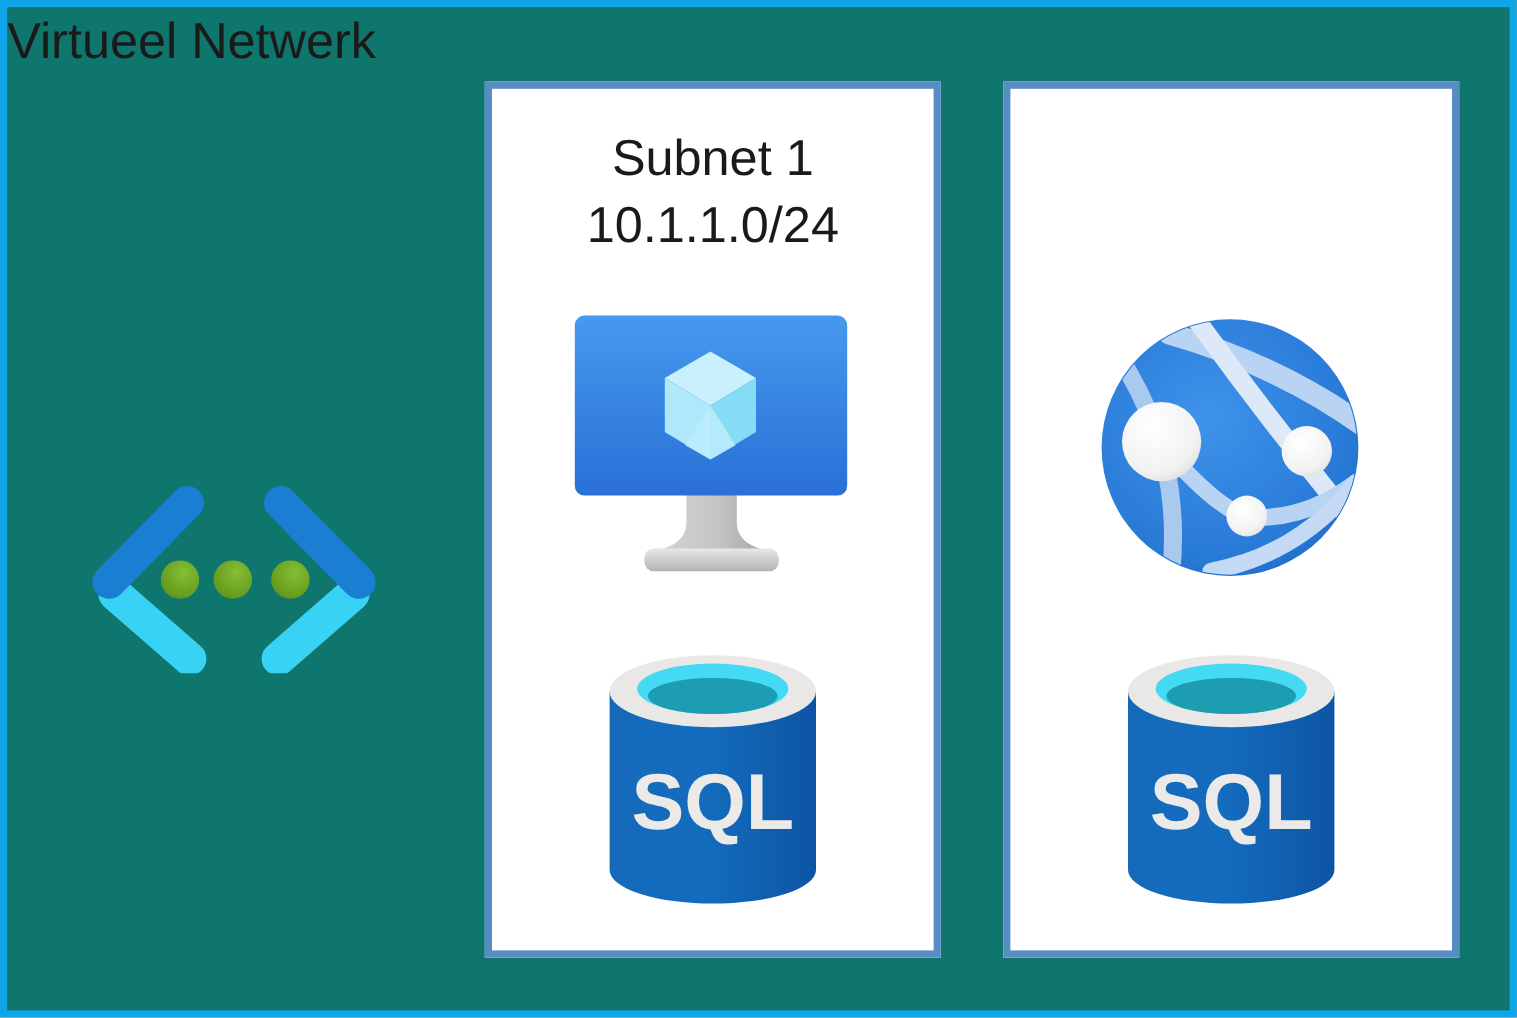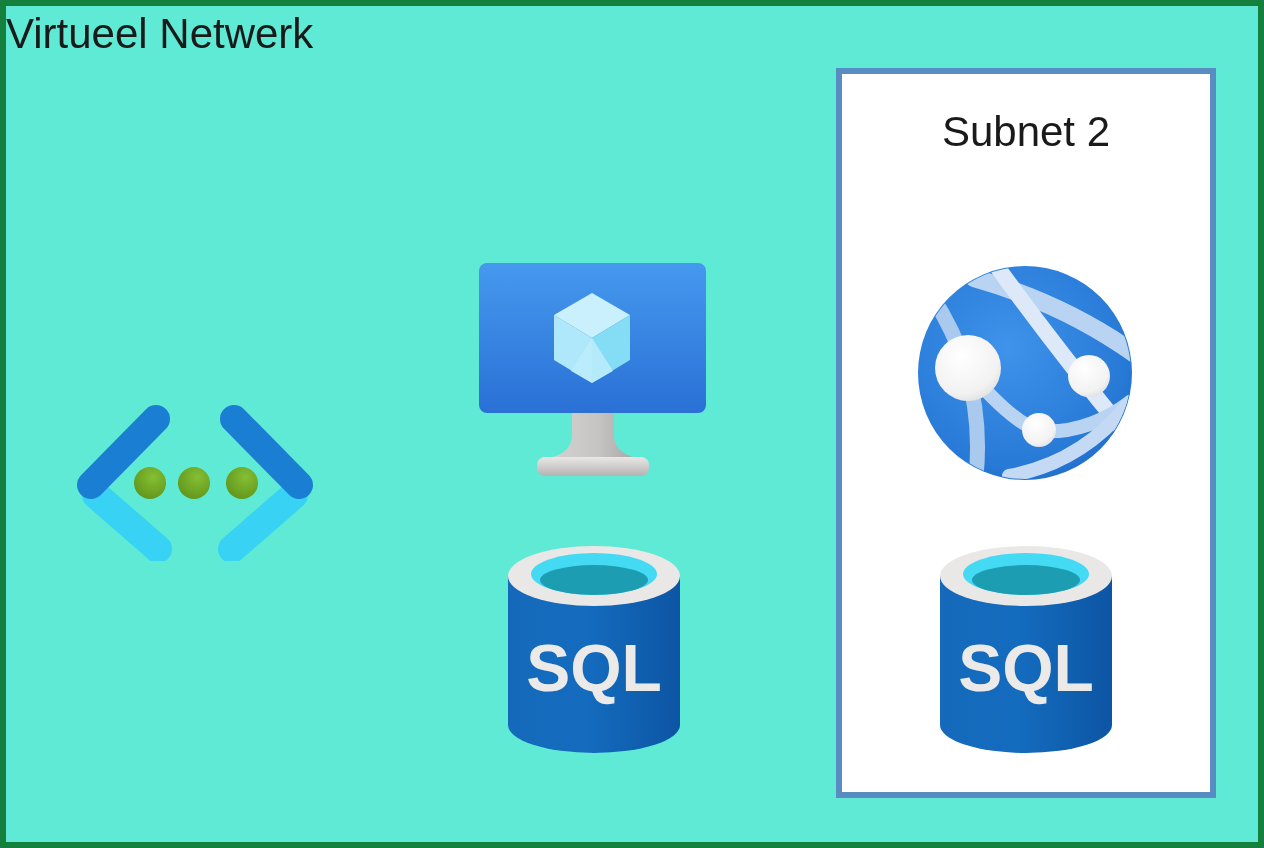--- a/index.html
+++ b/index.html
@@ -1,21 +1,21 @@
 <!DOCTYPE html>
 <html><head>
 <meta charset="utf-8">
 <style>
   html,body{margin:0;padding:0;background:#ffffff;}
   .canvas{
     position:relative;
     width:1264px;height:848px;
-    background:#5eead4;
+    background:#0f766e;
     box-sizing:border-box;
-    border:6px solid #15803d;
+    border:6px solid #0ea5e9;
     font-family:"Liberation Sans", sans-serif;
     overflow:hidden;
     text-decoration:underline;
   }
   .label-block{
     position:absolute;
     text-align:center;
     color:#1a1a1a;
     font-size:42px;
     line-height:1.34;
@@ -87,24 +87,29 @@
     <line x1="218" y1="94" x2="156" y2="148" stroke="#38d2f4" stroke-width="28" stroke-linecap="round"></line>
 
     <line x1="80" y1="18" x2="15" y2="84" stroke="#1a7ed3" stroke-width="28" stroke-linecap="round"></line>
     <line x1="158" y1="18" x2="223" y2="84" stroke="#1a7ed3" stroke-width="28" stroke-linecap="round"></line>
 
     <circle cx="74" cy="82" r="16" fill="url(#gDot)"></circle>
     <circle cx="118" cy="82" r="16" fill="url(#gDot)"></circle>
     <circle cx="166" cy="82" r="16" fill="url(#gDot)"></circle>
   </svg>
 
+  <div class="subnet-box box1">
+    <div class="label-block">
+      <div>Subnet 1</div>
+      <div>10.1.1.0/24</div>
+    </div>
+  </div>
 
   <div class="subnet-box box2">
     <div class="label-block">
-      <div>Subnet 2</div>
     </div>
   </div>
 
   <svg class="abs" style="left:460px;top:245px" width="250" height="230" viewBox="0 0 250 230">
 
     <path d="M 106 160 L 148 160 L 148 184 Q 148 199 164 205 Q 177 209 180 213 L 180 216 L 74 216 L 74 213 Q 77 209 90 205 Q 106 199 106 184 Z" fill="url(#gStand)"></path>
     <rect x="71" y="206" width="112" height="19" rx="8" fill="url(#gBase)"></rect>
 
     <rect x="13" y="12" width="227" height="150" rx="8" fill="url(#gScreen)"></rect>
 

